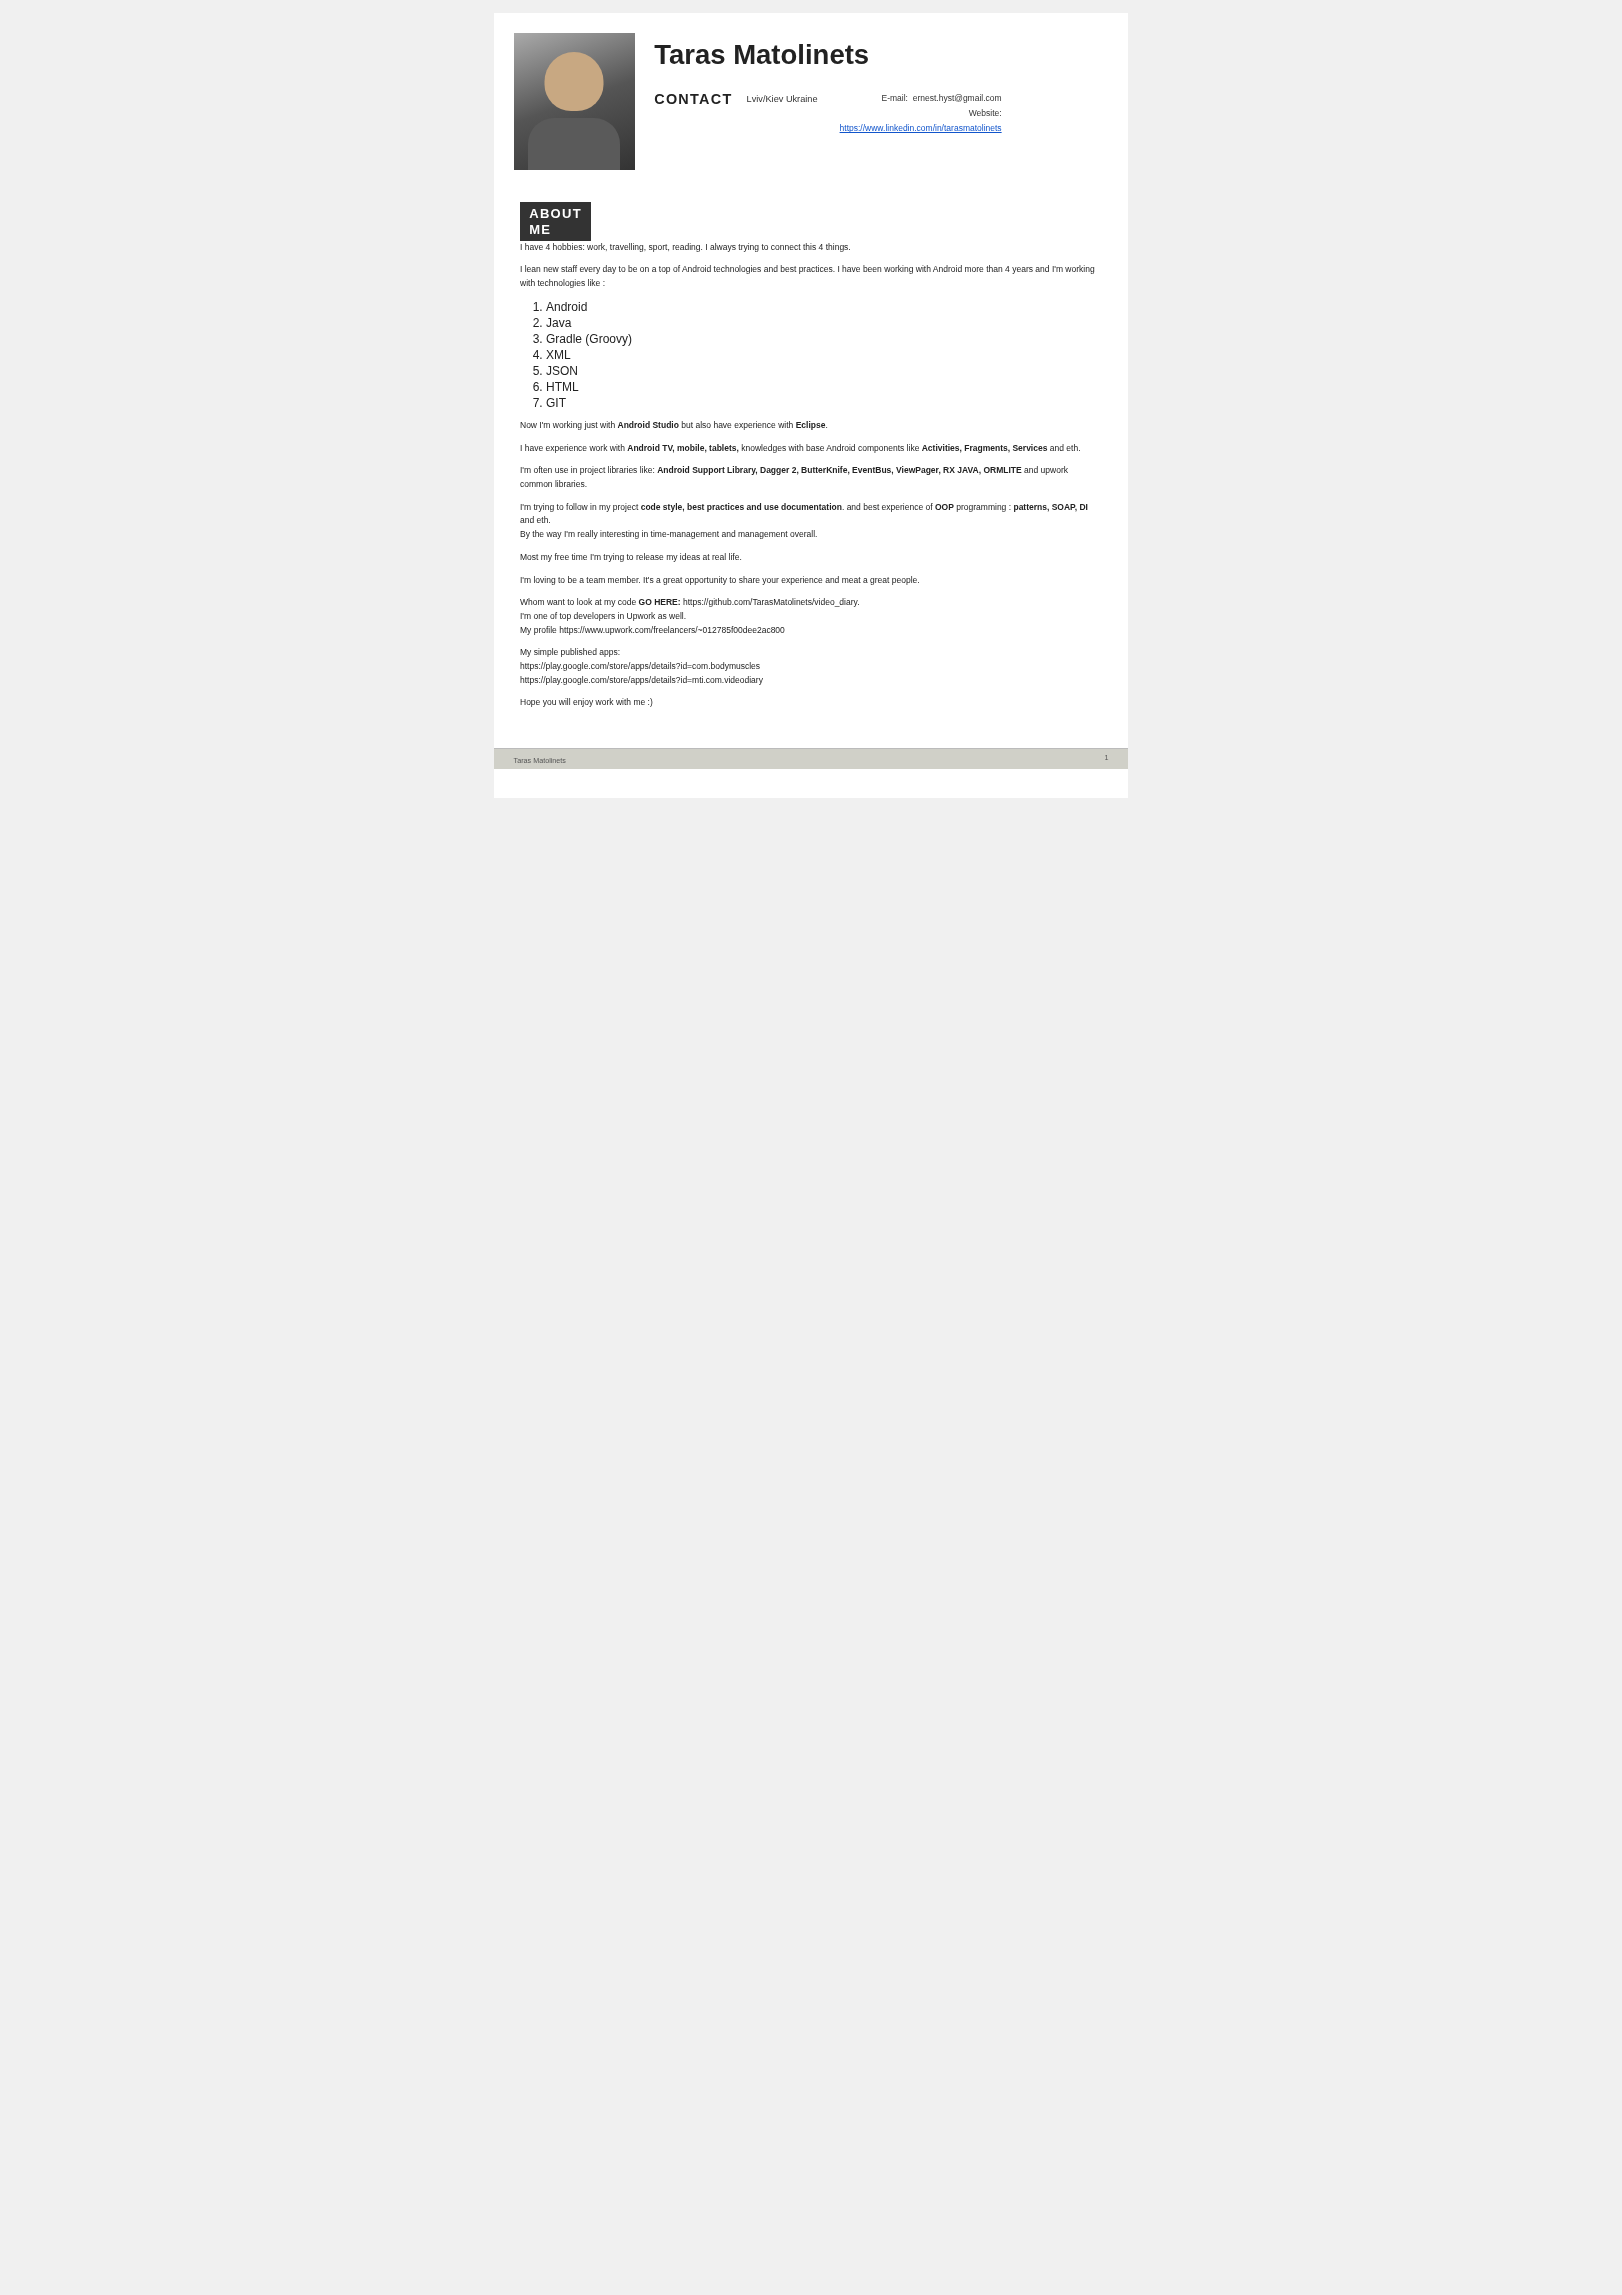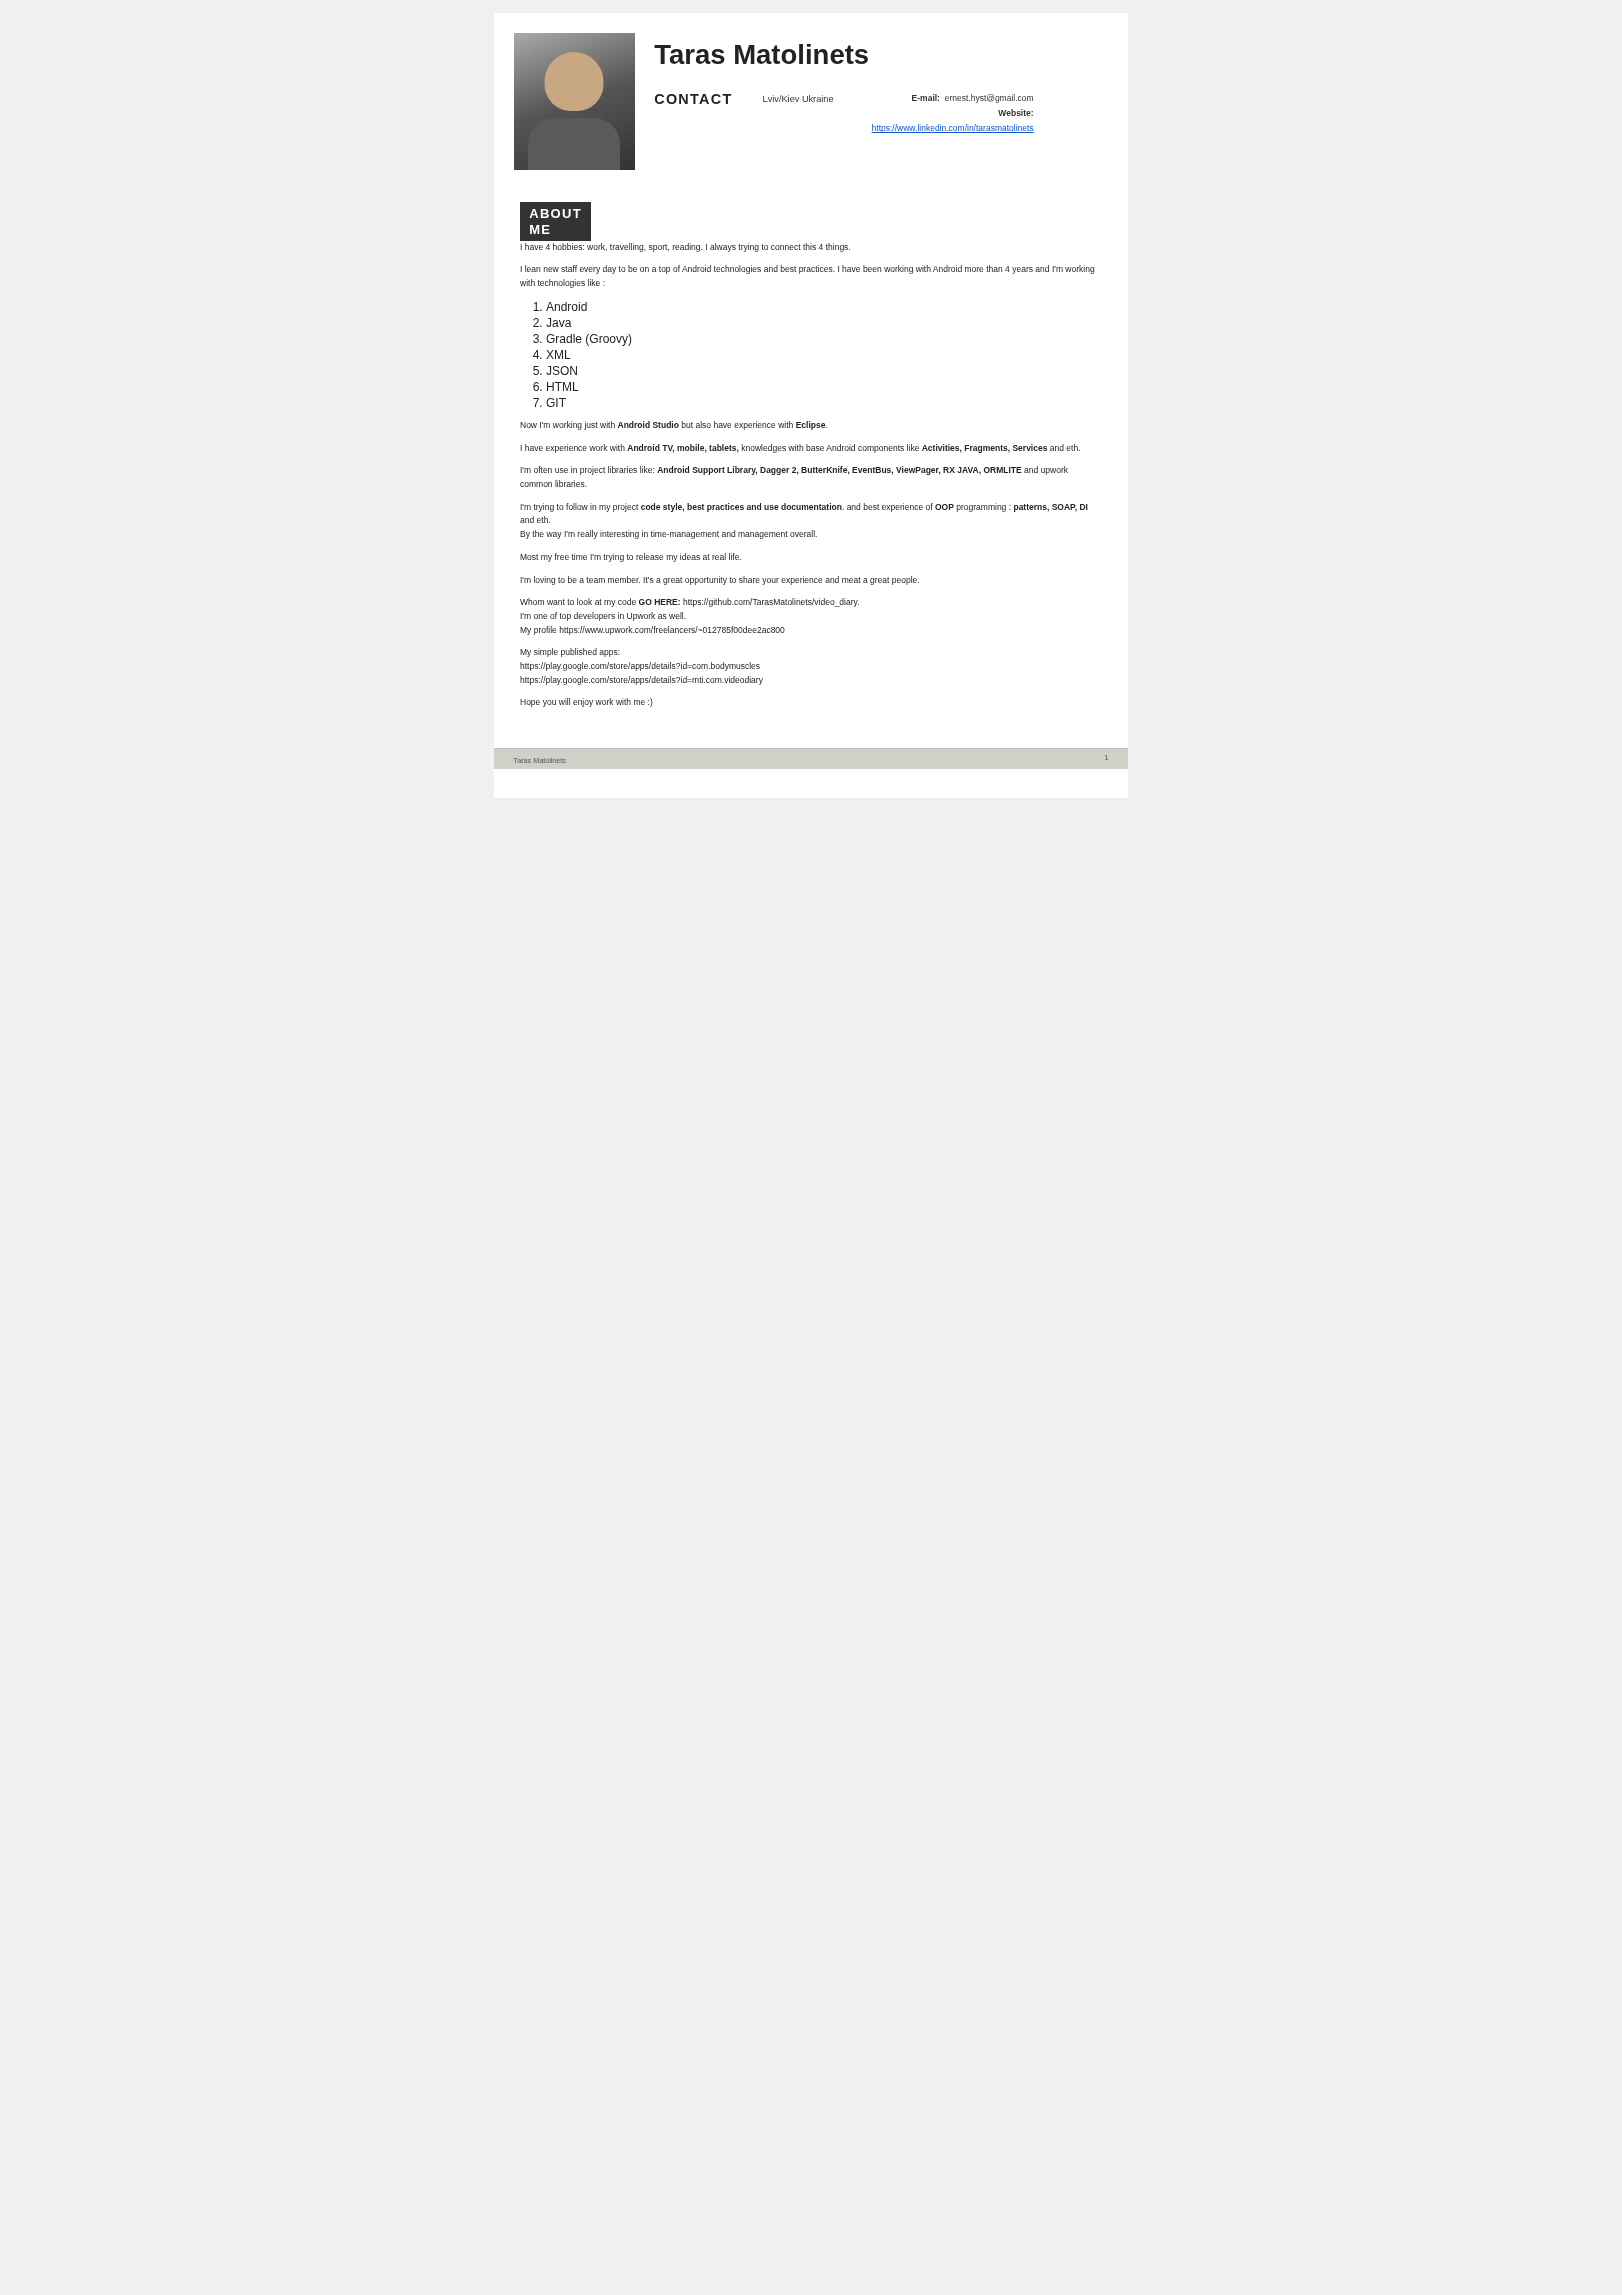--- a/index.html
+++ b/index.html
@@ -67,21 +67,21 @@
     .name {
       font-size: 27.5px;
       font-weight: bold;
       color: #222;
       margin-bottom: 19.6px;
       font-family: Arial, sans-serif;
     }
     .contact-row {
       display: flex;
       align-items: flex-start;
-      gap: 30px;
+      gap: 14px;
     }
     .contact-label {
       font-size: 14.4px;
       font-weight: bold;
       color: #222;
       text-transform: uppercase;
       letter-spacing: 1.3px;
       min-width: 65px;
     }
     .contact-location {
@@ -90,21 +90,21 @@
       padding-top: 3.3px;
       min-width: 79px;
     }
     .contact-details {
       font-size: 8.5px;
       color: #333;
       line-height: 1.8;
       text-align: right;
     }
     .contact-details .label {
-      font-weight: bold;
+      font-weight: normal;
     }
     .contact-details a {
       color: #1155cc;
       text-decoration: underline;
     }
 
     
     .section {
       padding: 13px 26px;
     }

